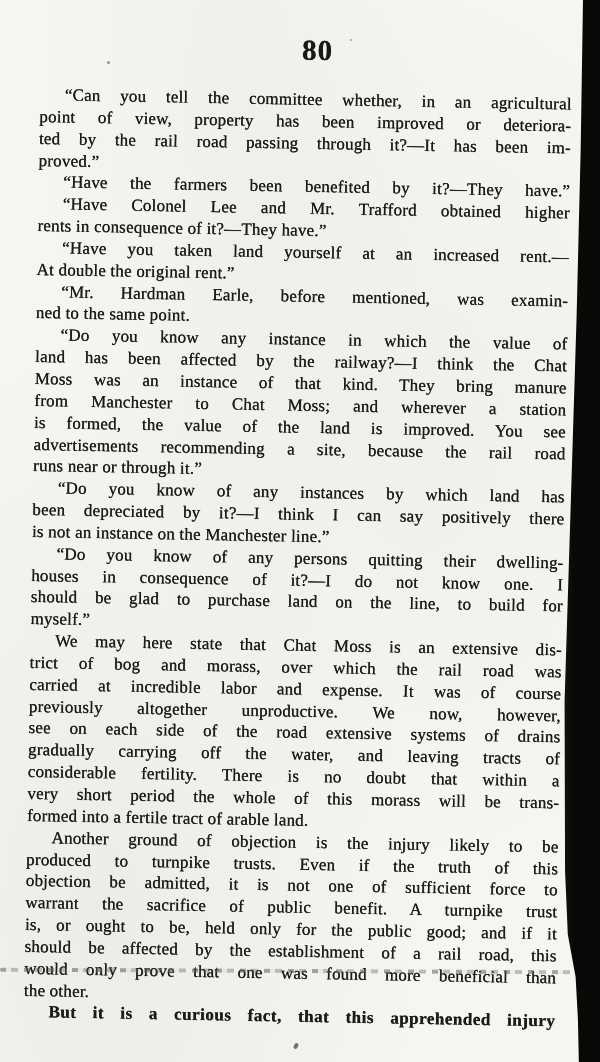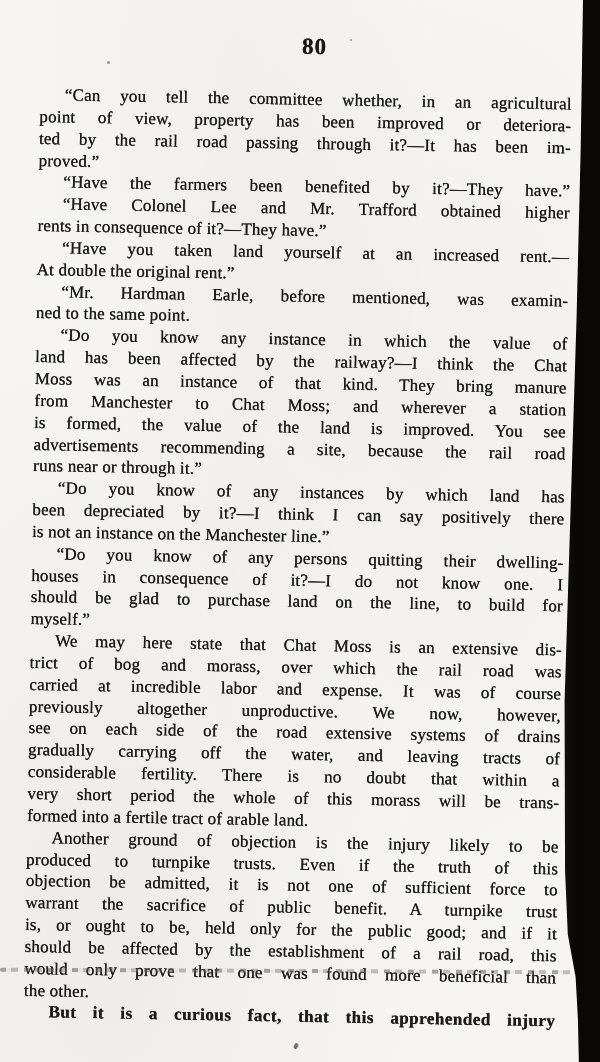--- a/index.html
+++ b/index.html
@@ -10,21 +10,21 @@
     background:#f6f5f1;
     background-image:
       radial-gradient(ellipse at 18% 86%, rgba(70,68,62,0.05), transparent 45%),
       radial-gradient(ellipse at 70% 40%, rgba(70,68,62,0.03), transparent 50%),
       radial-gradient(ellipse at 40% 10%, rgba(70,68,62,0.03), transparent 40%);
     overflow:hidden;
     font-family:"Liberation Serif","DejaVu Serif",serif;
   }
   .pagenum {
     position:absolute; left:302px; top:34px;
-    font-size:23px; font-weight:bold; color:#181715;
+    font-size:29px; font-weight:bold; color:#181715;
     letter-spacing:1px;
     text-shadow:0 0 0.7px rgba(20,19,17,0.9);
     transform:rotate(0.6deg);
   }
   .textblock {
     position:absolute; left:40px; top:84px; width:532px;
     transform:rotate(1.02deg); transform-origin:0 0;
     color:#1c1b19;
     font-size:17px;
     letter-spacing:0.2px;

